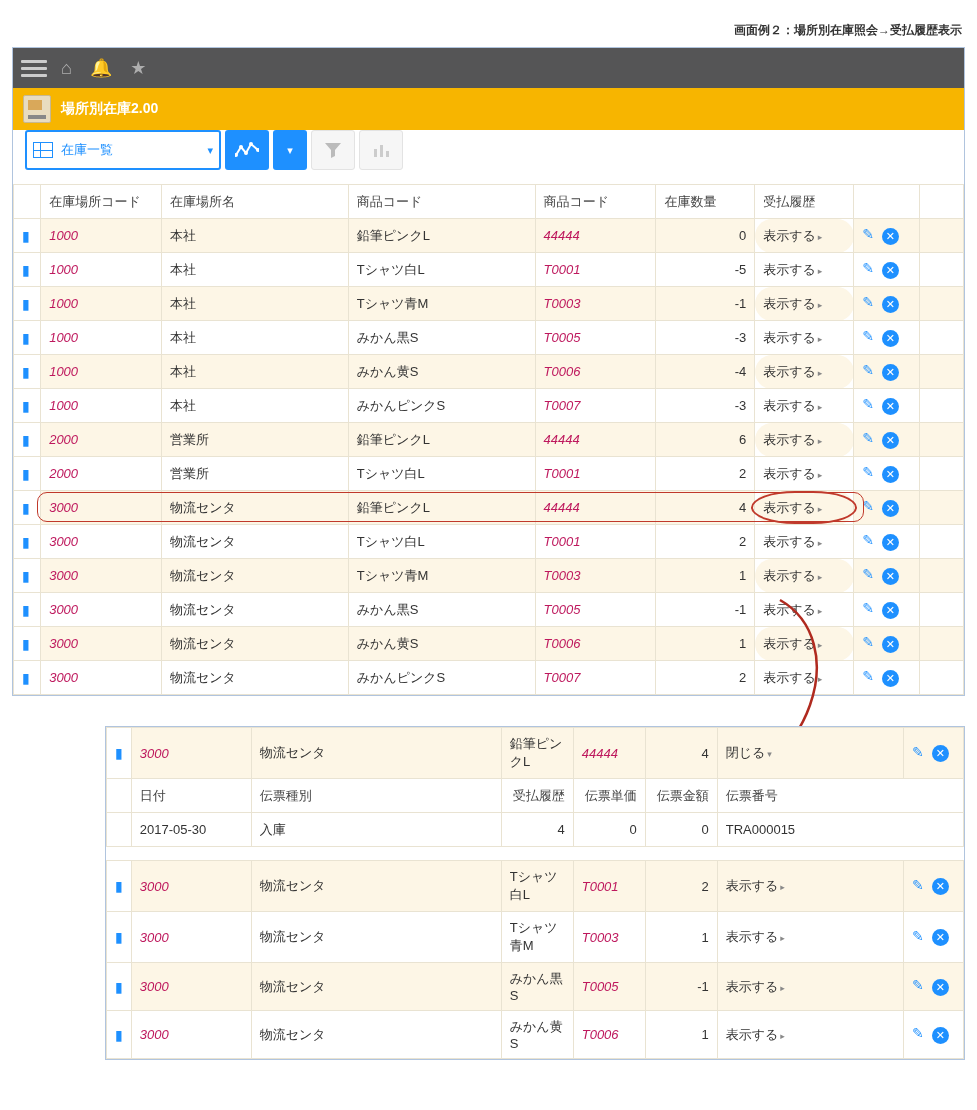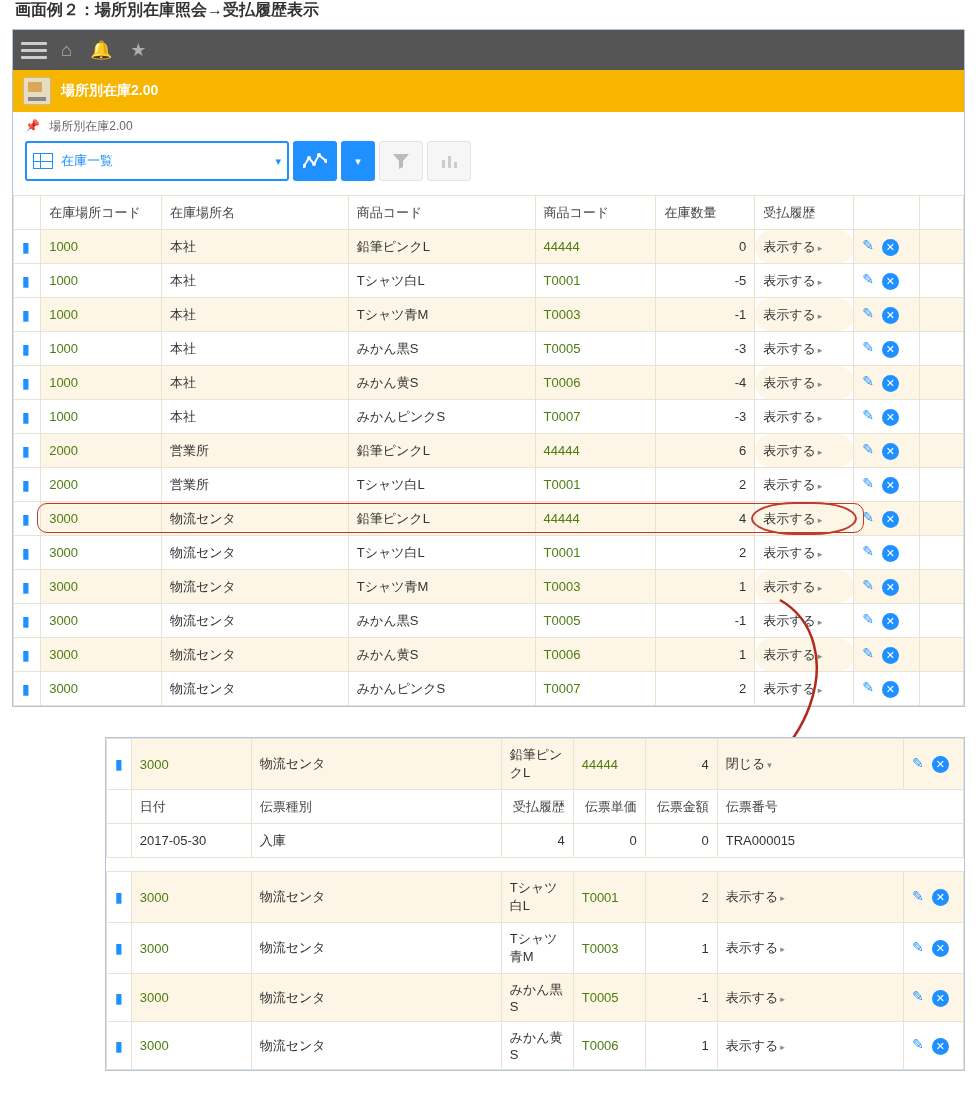--- a/index.html
+++ b/index.html
@@ -1,49 +1,49 @@
 <!DOCTYPE html>
 <html><head>
 <meta charset="utf-8">
 <style>
   *{box-sizing:border-box;margin:0;padding:0;}
   body{font-family:"Meiryo","Hiragino Kaku Gothic Pro",sans-serif;font-size:13px;color:#333;background:#fff;width:977px;}
-  .page-heading{font-size:16px;font-weight:bold;padding:0 15px 8px;}
+  .page-heading{font-size:12px;font-weight:bold;padding:22px 15px 8px;text-align:right;}
   .app-frame{border:1px solid #b0c4de;margin:0 12px;}
   .top-bar{background:#555556;height:40px;display:flex;align-items:center;padding:0 8px;color:#aaa;}
   .hamburger{width:26px;height:26px;display:flex;flex-direction:column;justify-content:center;gap:4px;margin-right:14px;cursor:pointer;}
   .hamburger span{display:block;height:3px;background:#ccc;border-radius:1px;}
   .tb-icon{font-size:18px;margin-right:18px;color:#aeaeae;cursor:pointer;}
   .title-bar{background:#f7b500;display:flex;align-items:center;padding:6px 10px;height:42px;}
   .page-icon{width:28px;height:28px;background:#e8dcc0;border:1px solid #c8b890;border-radius:2px;position:relative;margin-right:10px;}
   .page-icon::before{content:"";position:absolute;left:4px;top:4px;width:14px;height:10px;background:#d9a85a;}
   .page-icon::after{content:"";position:absolute;left:4px;bottom:3px;width:18px;height:4px;background:#888;}
   .page-title{color:#fff;font-weight:bold;font-size:14px;}
   .crumb-bar{padding:6px 12px;font-size:12px;color:#666;}
   .pin-icon{color:#1e90ff;margin-right:6px;font-size:12px;}
   .toolbar-row{display:flex;align-items:center;padding:0 12px 14px;gap:4px;}
-  .view-select{border:2px solid #1e90ff;border-radius:3px;display:flex;align-items:center;height:40px;width:264px;padding:0 6px;background:#fff;cursor:pointer;}
+  .view-select{border:2px solid #1e90ff;border-radius:3px;display:flex;align-items:center;height:40px;width:196px;padding:0 6px;background:#fff;cursor:pointer;}
   .grid-ic{width:20px;height:16px;border:1px solid #1e90ff;display:inline-block;position:relative;margin-right:8px;}
   .grid-ic::before{content:"";position:absolute;left:6px;top:0;bottom:0;width:1px;background:#1e90ff;}
   .grid-ic::after{content:"";position:absolute;left:0;right:0;top:50%;height:1px;background:#1e90ff;}
   .view-select .label{color:#1e90ff;flex:1;font-size:13px;}
   .chev{color:#1e90ff;font-size:11px;}
   .sq-btn{width:44px;height:40px;display:flex;align-items:center;justify-content:center;border-radius:3px;color:#fff;font-size:18px;cursor:pointer;}
   .sq-blue{background:#1e90ff;}
   .sq-grey{background:#f6f6f6;border:1px solid #e3e3e3;color:#aaa;}
   .sq-half{width:34px;}
   table.grid{width:100%;border-collapse:collapse;}
   table.grid th,table.grid td{border:1px solid #e9e3d2;padding:7px 8px;font-size:13px;text-align:left;vertical-align:middle;height:34px;}
   table.grid th{background:#fff;color:#444;font-weight:normal;}
   table.grid td{background:#fdf6e6;}
   tr.odd td{background:#fdf6e6;}
   tr.even td{background:#fff;}
   .doc-cell{width:22px;text-align:center;background:#fff !important;padding:4px 2px;}
   .doc-icon{color:#1e90ff;font-size:14px;cursor:pointer;}
-  .link-blue{color:#4d7c0f;cursor:pointer;}
+  .link-blue{color:#be185d;cursor:pointer;font-style:italic;}
   .num{text-align:right !important;}
   .show-cell{cursor:pointer;}
   .tri{font-size:9px;color:#888;margin-left:2px;}
   .act-cell{width:60px;text-align:center;white-space:nowrap;}
   .pencil{color:#1e90ff;font-size:14px;margin-right:8px;cursor:pointer;}
   .xcircle{display:inline-block;width:17px;height:17px;border-radius:50%;background:#1e90ff;color:#fff;font-size:11px;line-height:17px;text-align:center;cursor:pointer;vertical-align:middle;}
   .tail-cell{width:40px;}
   .col-code{width:110px;}
   .col-loc{width:170px;}
   .col-pname{width:170px;}
@@ -73,24 +73,20 @@
         <span></span>
         <span></span>
       </div>
     <span class="tb-icon">⌂</span>
     <span class="tb-icon">🔔</span>
     <span class="tb-icon">★</span>
   </div>
   <div class="title-bar">
     <div class="page-icon"></div>
     <div class="page-title">場所別在庫2.00</div>
-  </div>
-  <div class="crumb-bar">
-    <span class="pin-icon">📌</span>
-    <span>場所別在庫2.00</span>
   </div>
   <div class="toolbar-row">
     <div class="view-select">
       <span class="grid-ic"></span>
       <span class="label">在庫一覧</span>
       <span class="chev">▾</span>
     </div>
     <div class="sq-btn sq-blue">
       <svg width="24" height="18" viewBox="0 0 24 18">
           <polyline points="1,14 6,6 11,12 16,3 23,9" fill="none" stroke="#fff" stroke-width="2"></polyline>

